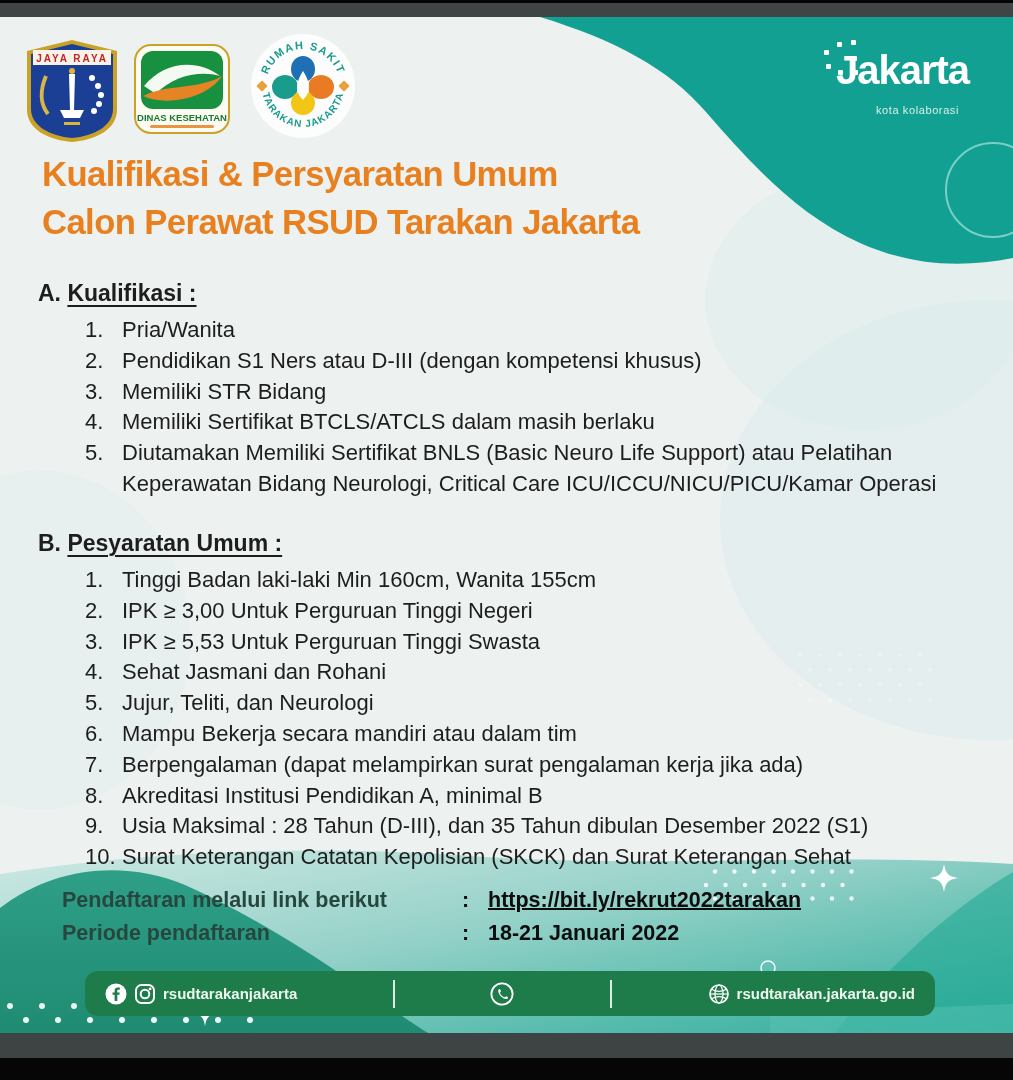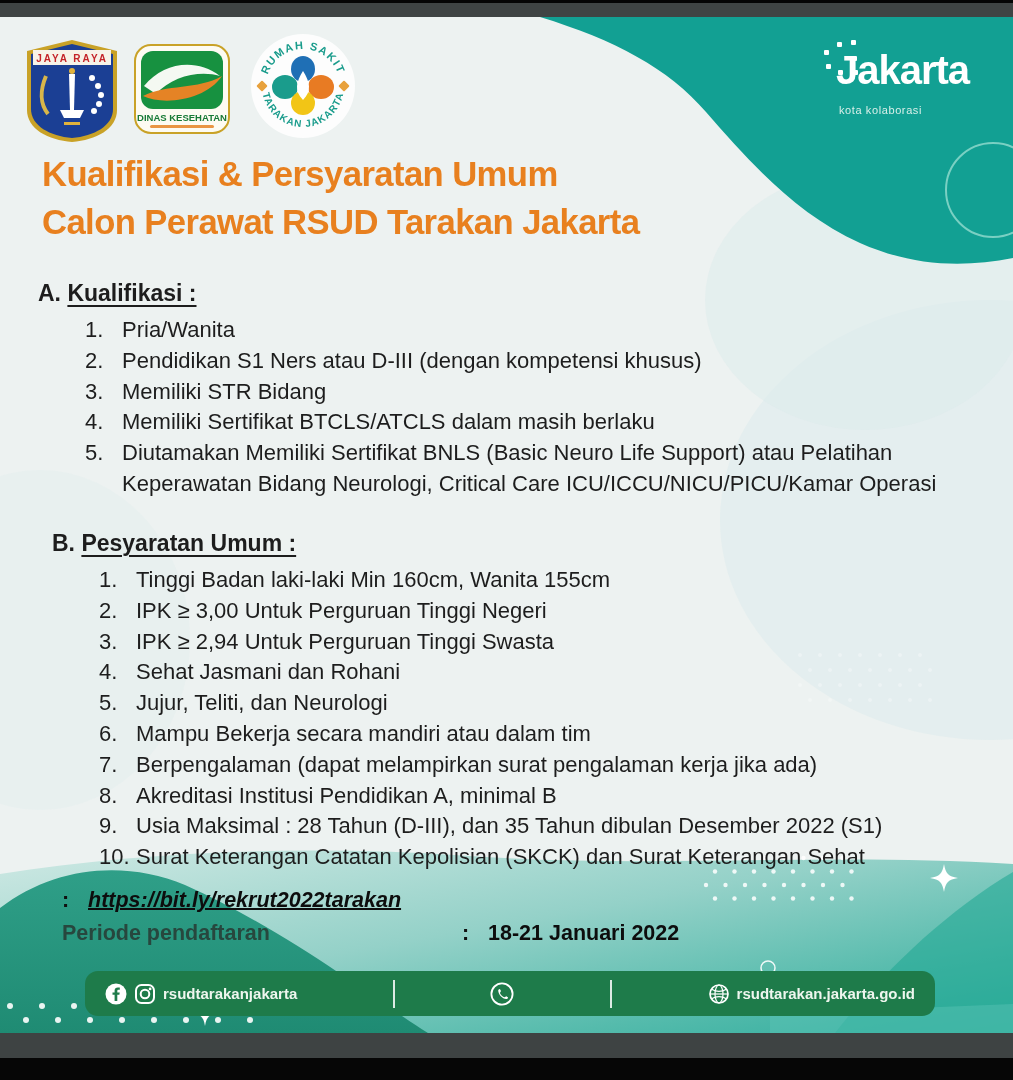--- a/index.html
+++ b/index.html
@@ -9,21 +9,21 @@
   .top-black{top:0;height:3px;background:#050505;}
   .top-gray{top:3px;height:14px;background:#3f4444;}
   .bot-gray{top:1033px;height:25px;background:#3e4343;}
   .bot-black{top:1058px;height:22px;background:#060606;}
   #deco{position:absolute;inset:0;z-index:1;}
   .layer{position:absolute;z-index:2;}
 
   
   .brand-word{position:absolute;left:836px;top:48px;font-size:40px;font-weight:bold;
               color:#fff;letter-spacing:-1px;z-index:2;}
-  .brand-tag{position:absolute;left:839px;top:104px;font-size:11px;color:#d8efe9;
+  .brand-tag{position:absolute;left:876px;top:104px;font-size:11px;color:#d8efe9;
              letter-spacing:.6px;z-index:2;}
 
   
   .title{left:42px;top:150px;color:#e8801f;font-weight:bold;font-size:35px;
          line-height:48px;letter-spacing:-.6px;transform:scaleX(.99);transform-origin:left;}
 
   
   .section{width:910px;color:#1d1d1d;}
   .sec-h{font-size:23px;font-weight:bold;line-height:27px;margin-top:10px;}
   .sec-h .u{text-decoration:underline;text-decoration-thickness:2px;text-underline-offset:4px;}
@@ -31,21 +31,21 @@
   .li{display:flex;font-size:22px;line-height:30.8px;}
   .li .num{width:37px;flex:0 0 37px;}
   .li .txt{flex:1;}
 
   
   .reg{left:62px;top:884px;width:900px;}
   .reg-row{display:flex;font-size:21.5px;font-weight:bold;line-height:33px;}
   .reg-label{width:400px;color:#27473e;}
   .reg-sep{width:26px;color:#101010;}
   .reg-val{color:#0d0d0d;}
-  .linkish{font-style:italic;text-decoration:underline;text-decoration-thickness:2px;}
+  .linkish{text-decoration:underline;text-decoration-thickness:2px;}
 
   
   .pill{left:85px;top:971px;width:850px;height:45px;background:#1e7b4a;border-radius:13px;
         display:flex;align-items:center;justify-content:space-between;box-sizing:border-box;
         padding:0 20px;color:#eef6ee;font-size:15px;font-weight:bold;z-index:3;}
   .pill-group{display:flex;align-items:center;gap:7px;white-space:nowrap;}
   .pill-div{width:2px;height:28px;background:rgba(255,255,255,.85);margin:0 10px;}
   .icn{display:block;}
 </style>
 </head>
@@ -268,37 +268,37 @@
           <span class="num">4.</span>
           <span class="txt">Memiliki Sertifikat BTCLS/ATCLS dalam masih berlaku</span>
         </div>
         <div class="li">
           <span class="num">5.</span>
           <span class="txt">Diutamakan Memiliki Sertifikat BNLS (Basic Neuro Life Support) atau Pelatihan Keperawatan Bidang Neurologi, Critical Care ICU/ICCU/NICU/PICU/Kamar Operasi</span>
         </div>
       </div>
   </div>
 
-  <div class="layer section" style="left:52px;top:520px">
+  <div class="layer section" style="left:38px;top:520px">
     <div class="sec-h">
       <span>B.</span>
       <span class="u">Pesyaratan Umum :</span>
     </div>
     <div class="list">
         <div class="li">
           <span class="num">1.</span>
           <span class="txt">Tinggi Badan laki-laki Min 160cm, Wanita 155cm</span>
         </div>
         <div class="li">
           <span class="num">2.</span>
           <span class="txt">IPK ≥ 3,00 Untuk Perguruan Tinggi Negeri</span>
         </div>
         <div class="li">
           <span class="num">3.</span>
-          <span class="txt">IPK ≥ 2,94 Untuk Perguruan Tinggi Swasta</span>
+          <span class="txt">IPK ≥ 5,53 Untuk Perguruan Tinggi Swasta</span>
         </div>
         <div class="li">
           <span class="num">4.</span>
           <span class="txt">Sehat Jasmani dan Rohani</span>
         </div>
         <div class="li">
           <span class="num">5.</span>
           <span class="txt">Jujur, Teliti, dan Neurologi</span>
         </div>
         <div class="li">
@@ -319,20 +319,21 @@
         </div>
         <div class="li">
           <span class="num">10.</span>
           <span class="txt">Surat Keterangan Catatan Kepolisian (SKCK) dan Surat Keterangan Sehat</span>
         </div>
       </div>
   </div>
 
   <div class="layer reg">
     <div class="reg-row">
+      <span class="reg-label">Pendaftaran melalui link berikut</span>
       <span class="reg-sep">:</span>
       <span class="reg-val linkish">https://bit.ly/rekrut2022tarakan</span>
     </div>
     <div class="reg-row">
       <span class="reg-label">Periode pendaftaran</span>
       <span class="reg-sep">:</span>
       <span class="reg-val">18-21 Januari 2022</span>
     </div>
   </div>
 

